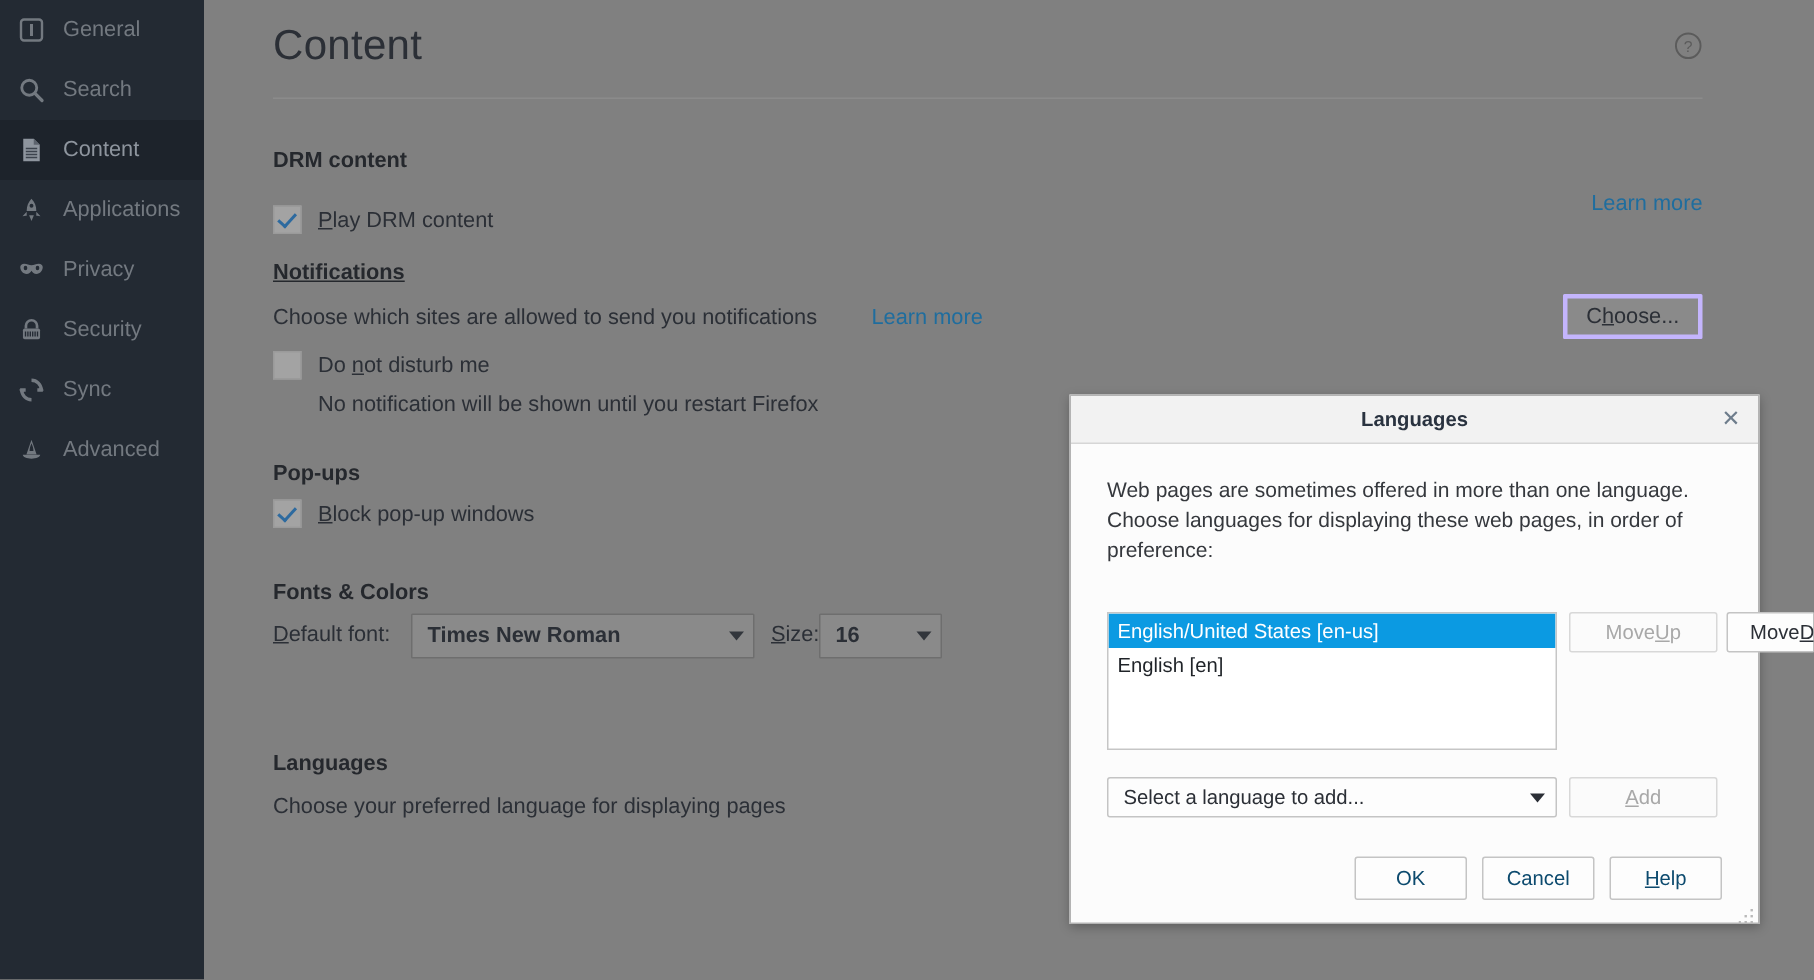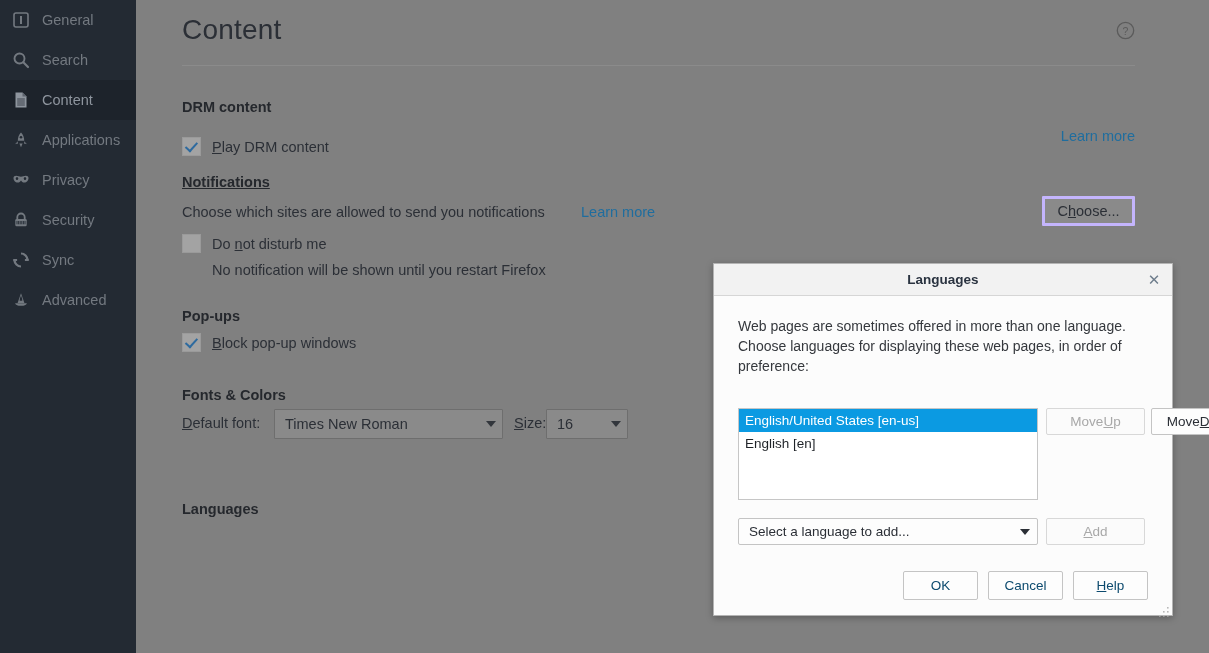--- a/index.html
+++ b/index.html
@@ -89,20 +89,21 @@
     cursor:pointer;
   }
   #choose-btn { position:absolute; right:74px; top:196px; width:93px; height:30px; }
 
   .combo {
     background:#8a8a8a; border:1px solid #6e6e6e; border-radius:1px;
     height:30px; display:flex; align-items:center;
     padding:0 6px 0 10px;
     font-size:14.5px; color:#2b2f36; cursor:pointer;
     position:absolute;
+    font-weight:bold;
   }
   .combo .cval { flex:1; white-space:nowrap; }
   .caret {
     width:0; height:0; margin-left:8px; flex:none;
     border-left:5px solid transparent; border-right:5px solid transparent;
     border-top:6px solid #32363c;
   }
   #font-combo { left:138px; top:409px; width:229px; }
   #size-combo { left:410px; top:409px; width:82px; }
   #font-label { position:absolute; left:46px; top:415px; font-size:14.5px; color:#2b2f36; }
@@ -334,20 +335,21 @@
     <span class="cval">Times New Roman</span>
     <span class="caret"></span>
   </div>
   <div id="size-label"><span class="ul">S</span>ize:</div>
   <div class="combo" id="size-combo">
     <span class="cval">16</span>
     <span class="caret"></span>
   </div>
 
   <div class="section-head" style="top:501px;">Languages</div>
+  <div class="body-text" style="top:530px;">Choose your preferred language for displaying pages</div>
 </div>
 
 <div id="dialog">
   <div id="dialog-titlebar">
     <span id="dialog-title">Languages</span>
     <span id="dialog-close">✕</span>
   </div>
 
   <div id="dialog-body">
     <div id="dialog-desc">Web pages are sometimes offered in more than one language. Choose languages for displaying these web pages, in order of preference:</div>

